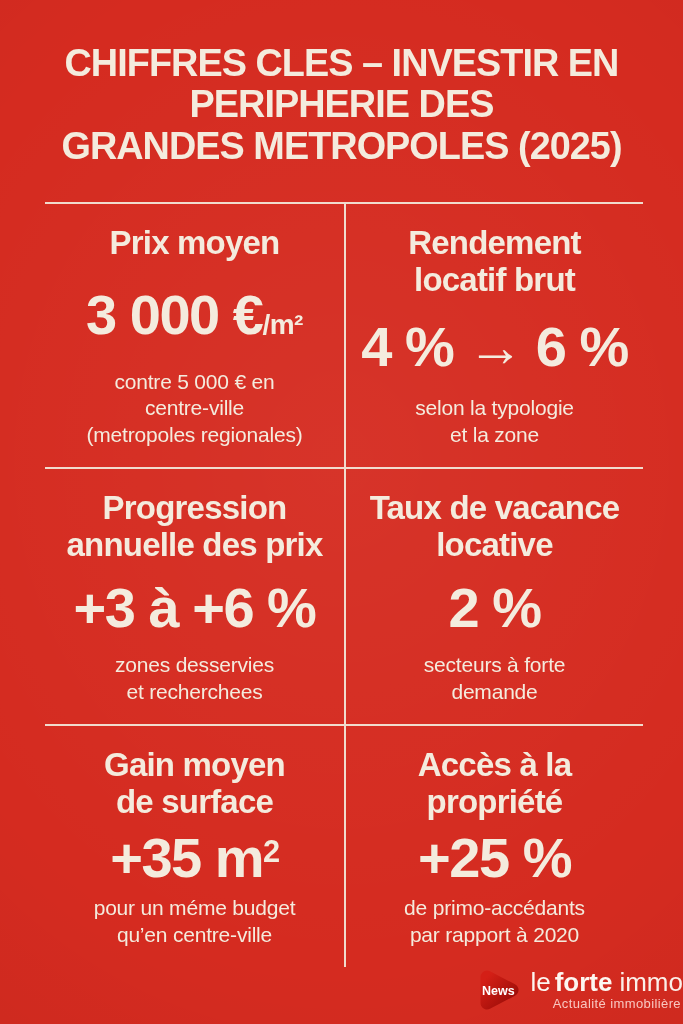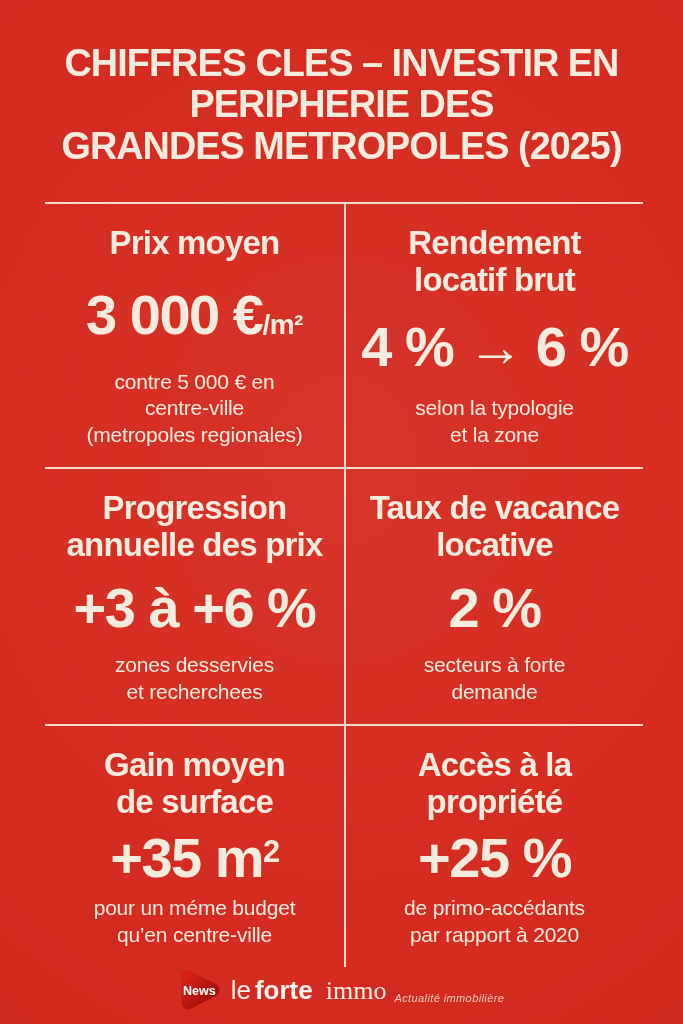--- a/index.html
+++ b/index.html
@@ -93,48 +93,46 @@
     letter-spacing: -0.2px;
     white-space: pre-line;
     font-weight: normal;
   }
   .footer {
     position: absolute;
     left: 0;
     right: 0;
     bottom: 10px;
     display: flex;
-    justify-content: center;
+    justify-content: flex-end;
     align-items: center;
     gap: 8px;
     z-index: 6;
   }
   .brand-block {
     display: flex;
-    flex-direction: row;
+    flex-direction: column;
     align-items: flex-end;
-    gap: 8px;
   }
   .brand-row {
     display: flex;
     align-items: baseline;
     color: #fdf6f0;
     font-size: 26px;
     line-height: 1;
   }
   .brand-row .w1 { font-weight: normal; }
   .brand-row .w2 { font-weight: bold; margin-left: 4px; }
-  .brand-row .w3 { font-weight: normal; margin-left: 13px; opacity: 0.97; font-family: Liberation Serif, serif; }
+  .brand-row .w3 { font-weight: normal; margin-left: 7px; opacity: 0.97; }
   .tagline {
-    font-size: 11px;
+    font-size: 13px;
     letter-spacing: 0.4px;
     color: rgba(255,226,220,0.85);
     margin-top: 1px;
     margin-right: 2px;
-    font-style: italic;
   }
 </style>
 </head>
 <body>
 
 <div class="poster">
 
   <div class="title">CHIFFRES CLES – INVESTIR EN
 PERIPHERIE DES
 GRANDES METROPOLES (2025)</div>

